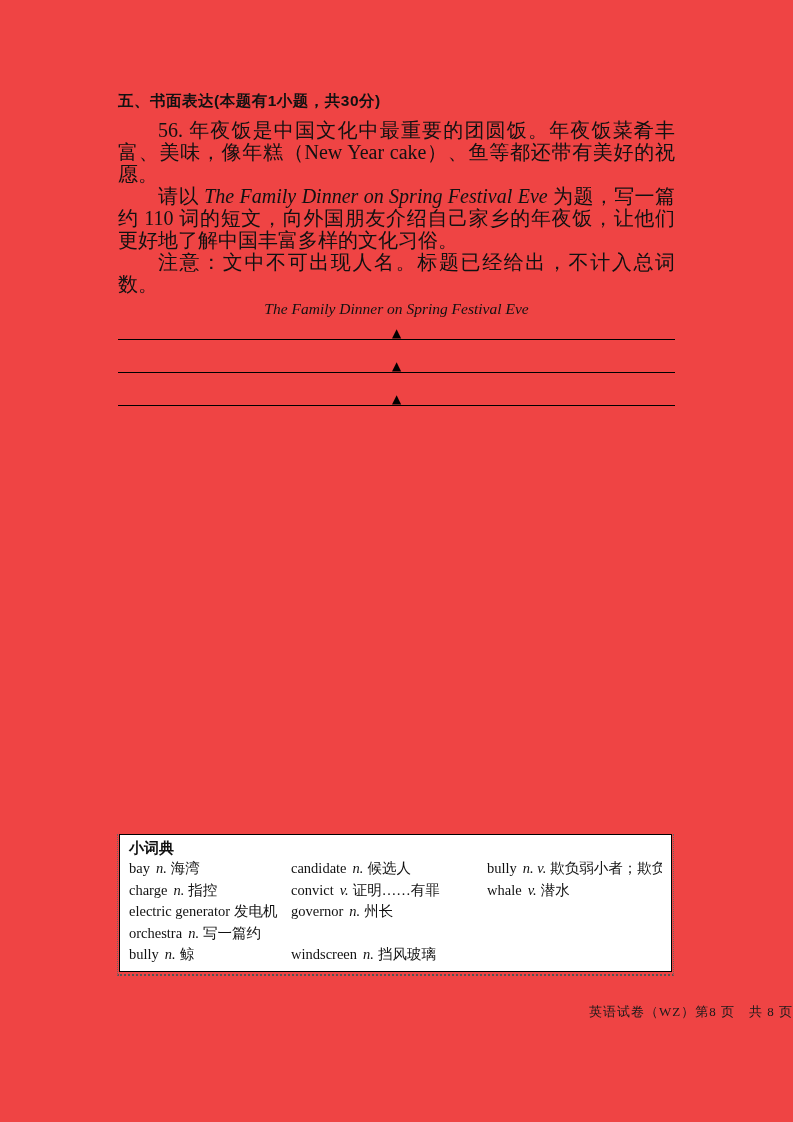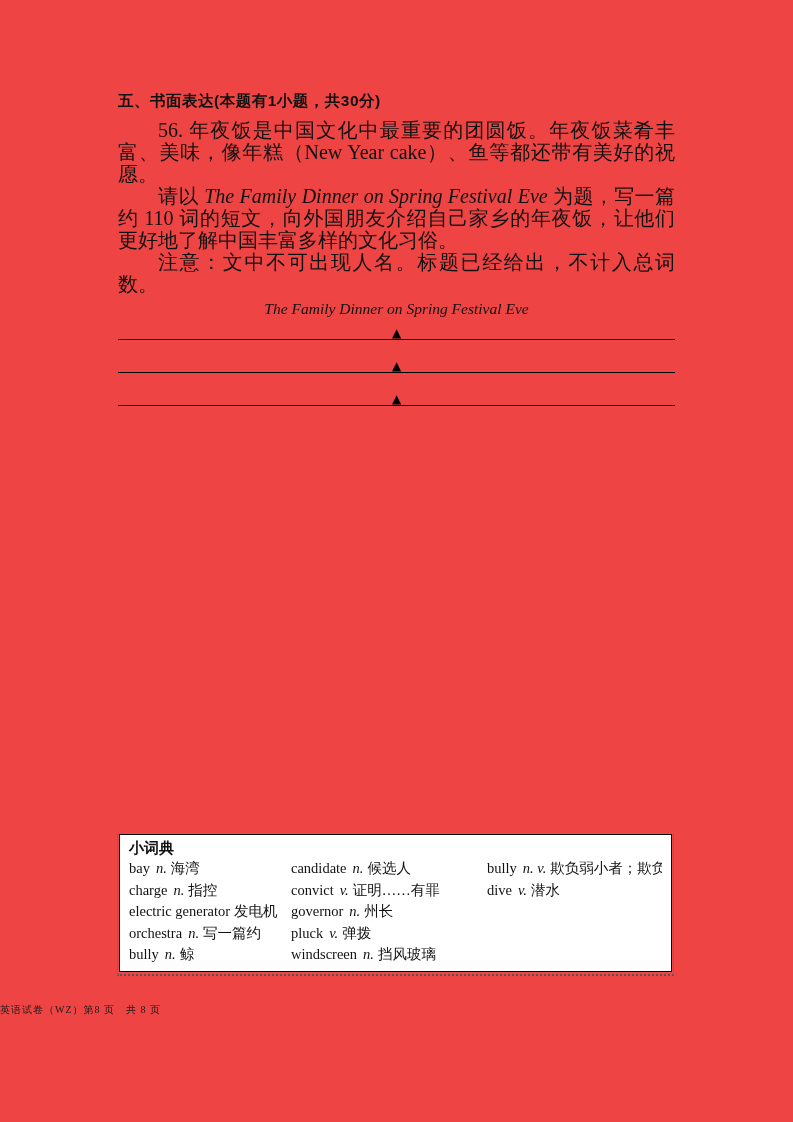--- a/index.html
+++ b/index.html
@@ -99,22 +99,22 @@
     white-space: nowrap;
     overflow: hidden;
   }
   .dict-cell .pos { font-style: italic; margin: 0 4px 0 6px; }
   .dict-cell .pos:empty { margin: 0 2px; }
   .page-footer {
     position: absolute;
     left: 0;
     right: 0;
     top: 1003px;
-    text-align: left;
-    font-size: 10px;
+    text-align: right;
+    font-size: 13px;
     letter-spacing: 1px;
     color: #1a1a1a;
   }
 </style>
 </head>
 <body>
 
 <div class="page">
   <div class="content">
 
@@ -147,31 +147,30 @@
 
       <div class="dict-row">
         <div class="dict-cell"><span class="w">bay</span><span class="pos">n.</span><span class="d">海湾</span></div>
         <div class="dict-cell"><span class="w">candidate</span><span class="pos">n.</span><span class="d">候选人</span></div>
         <div class="dict-cell"><span class="w">bully</span><span class="pos">n. v.</span><span class="d">欺负弱小者；欺负</span></div>
       </div>
 
       <div class="dict-row">
         <div class="dict-cell"><span class="w">charge</span><span class="pos">n.</span><span class="d">指控</span></div>
         <div class="dict-cell"><span class="w">convict</span><span class="pos">v.</span><span class="d">证明……有罪</span></div>
-        <div class="dict-cell"><span class="w">dive</span><span class="pos">v.</span><span class="d">潜水</span></div>
+        <div class="dict-cell"><span class="w">whale</span><span class="pos">v.</span><span class="d">潜水</span></div>
       </div>
 
       <div class="dict-row">
         <div class="dict-cell"><span class="w">electric generator</span><span class="pos"></span><span class="d">发电机</span></div>
         <div class="dict-cell"><span class="w">governor</span><span class="pos">n.</span><span class="d">州长</span></div>
       </div>
 
       <div class="dict-row">
         <div class="dict-cell"><span class="w">orchestra</span><span class="pos">n.</span><span class="d">写一篇约</span></div>
-        <div class="dict-cell"><span class="w">pluck</span><span class="pos">v.</span><span class="d">弹拨</span></div>
       </div>
 
       <div class="dict-row">
         <div class="dict-cell"><span class="w">bully</span><span class="pos">n.</span><span class="d">鲸</span></div>
         <div class="dict-cell"><span class="w">windscreen</span><span class="pos">n.</span><span class="d">挡风玻璃</span></div>
         <div class="dict-cell"><span class="w"></span><span class="pos"></span><span class="d"></span></div>
       </div>
 
     </div>
   </div>

